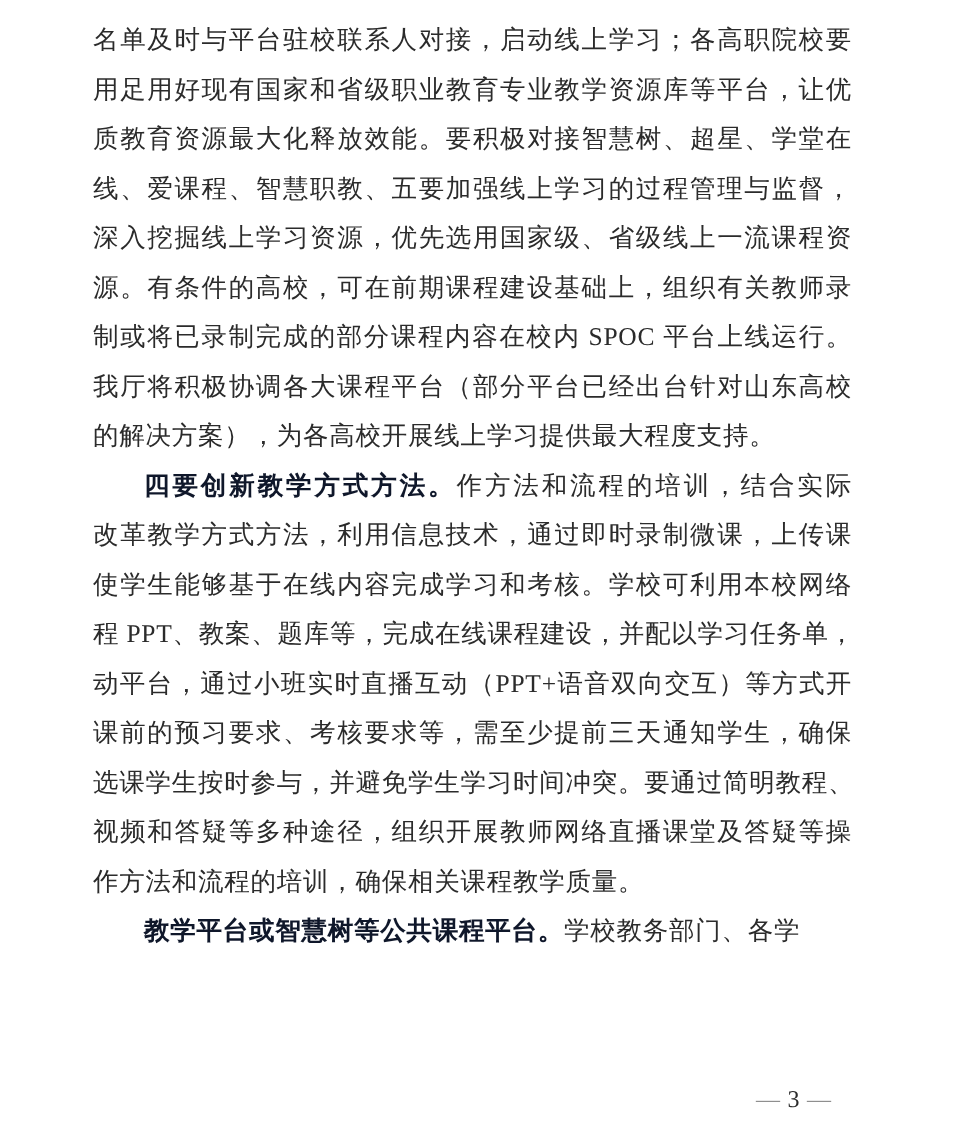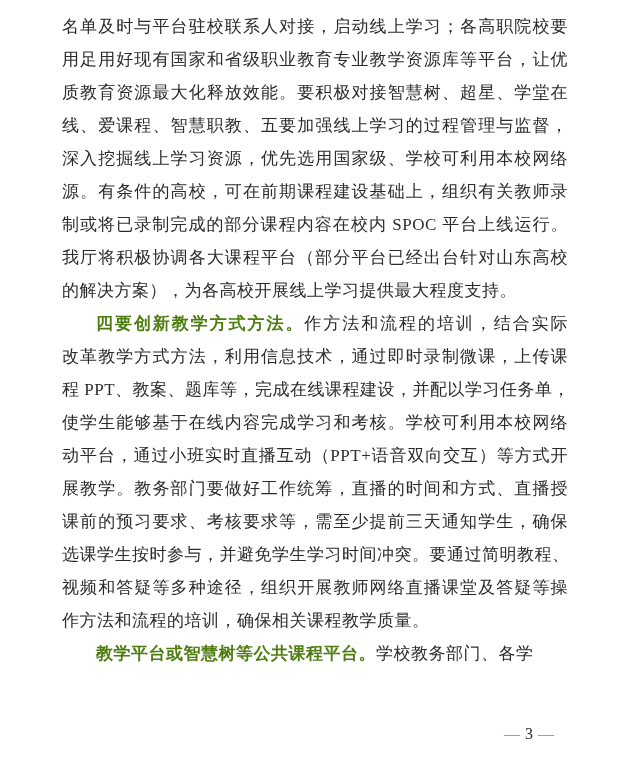--- a/index.html
+++ b/index.html
@@ -35,21 +35,21 @@
   .line.short {
     text-align-last: left;
   }
   .line.indent {
     padding-left: 34px;
     box-sizing: border-box;
   }
   .lead {
     font-family: "Liberation Sans", sans-serif;
     font-weight: 700;
-    color: #4d7c0f;
+    color: #0f172a;
   }
   .page-number {
     position: absolute;
     top: 722px;
     left: 62px;
     width: 506px;
     box-sizing: border-box;
     padding-right: 14px;
     text-align: right;
     font-size: 16px;
@@ -65,31 +65,30 @@
 </style>
 </head>
 <body>
 
 <div class="page">
   <div class="text-block">
     <div class="line">名单及时与平台驻校联系人对接，启动线上学习；各高职院校要</div>
     <div class="line">用足用好现有国家和省级职业教育专业教学资源库等平台，让优</div>
     <div class="line">质教育资源最大化释放效能。要积极对接智慧树、超星、学堂在</div>
     <div class="line">线、爱课程、智慧职教、五要加强线上学习的过程管理与监督，</div>
-    <div class="line">深入挖掘线上学习资源，优先选用国家级、学校可利用本校网络</div>
+    <div class="line">深入挖掘线上学习资源，优先选用国家级、省级线上一流课程资</div>
     <div class="line">源。有条件的高校，可在前期课程建设基础上，组织有关教师录</div>
     <div class="line">制或将已录制完成的部分课程内容在校内 SPOC 平台上线运行。</div>
     <div class="line">我厅将积极协调各大课程平台（部分平台已经出台针对山东高校</div>
     <div class="line short">的解决方案），为各高校开展线上学习提供最大程度支持。</div>
     <div class="line indent"><span class="lead">四要创新教学方式方法。</span><span>作方法和流程的培训，结合实际</span></div>
     <div class="line">改革教学方式方法，利用信息技术，通过即时录制微课，上传课</div>
+    <div class="line">使学生能够基于在线内容完成学习和考核。学校可利用本校网络</div>
     <div class="line">程 PPT、教案、题库等，完成在线课程建设，并配以学习任务单，</div>
-    <div class="line">使学生能够基于在线内容完成学习和考核。学校可利用本校网络</div>
     <div class="line">动平台，通过小班实时直播互动（PPT+语音双向交互）等方式开</div>
-    <div class="line">展教学。教务部门要做好工作统筹，直播的时间和方式、直播授</div>
     <div class="line">课前的预习要求、考核要求等，需至少提前三天通知学生，确保</div>
     <div class="line">选课学生按时参与，并避免学生学习时间冲突。要通过简明教程、</div>
     <div class="line">视频和答疑等多种途径，组织开展教师网络直播课堂及答疑等操</div>
     <div class="line short">作方法和流程的培训，确保相关课程教学质量。</div>
     <div class="line indent short"><span class="lead">教学平台或智慧树等公共课程平台。</span><span>学校教务部门、各学</span></div>
   </div>
 
   <div class="page-number">
     <span class="dash">—</span><span class="num">3</span><span class="dash">—</span>
   </div>

